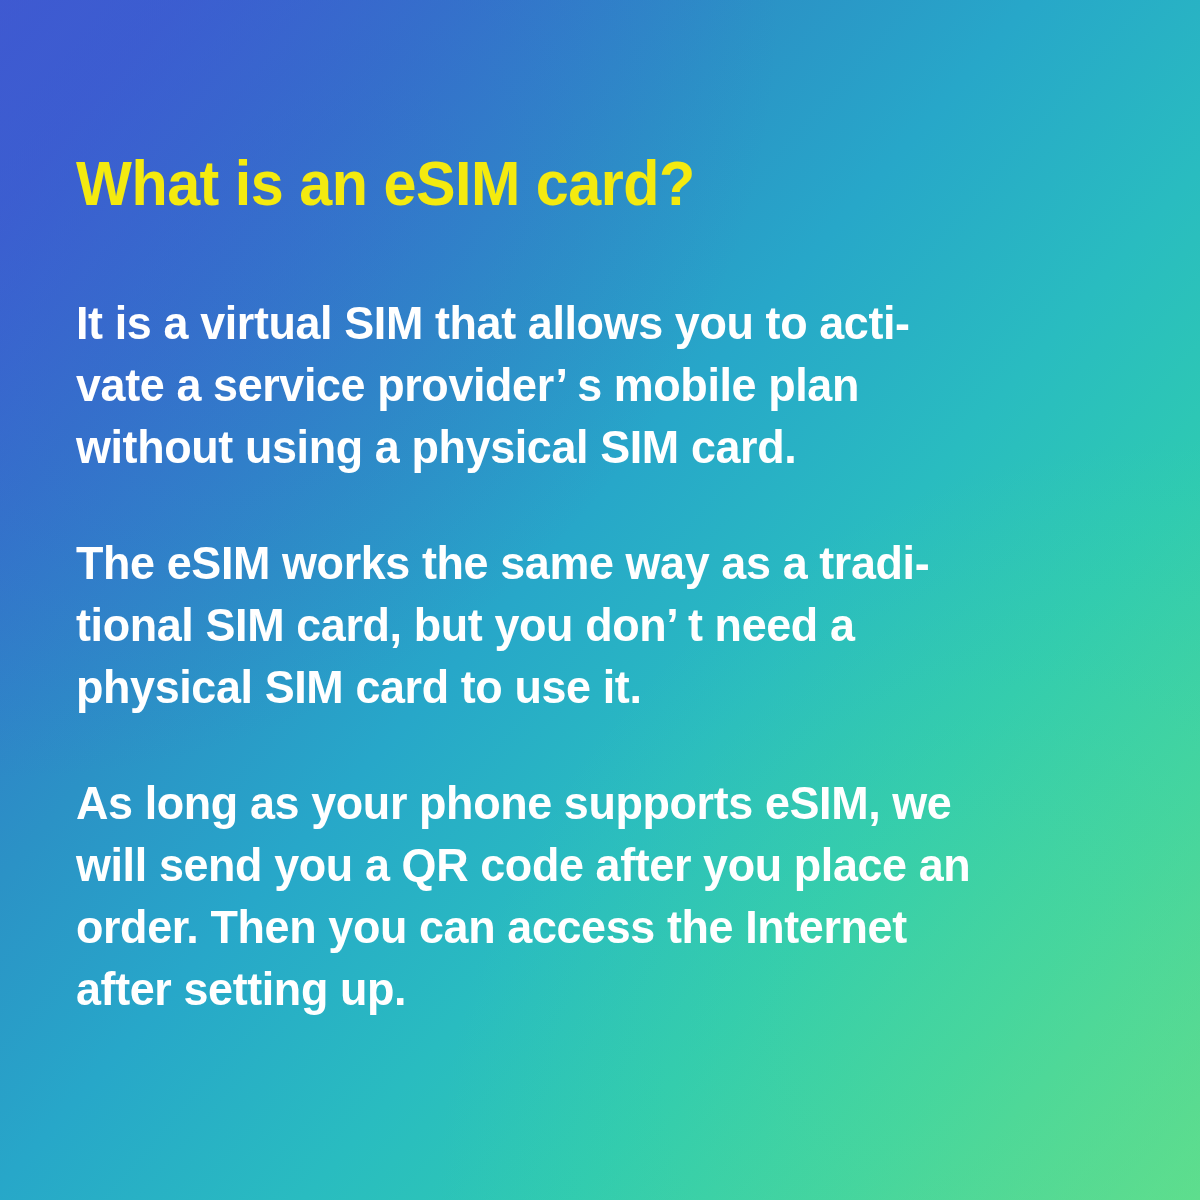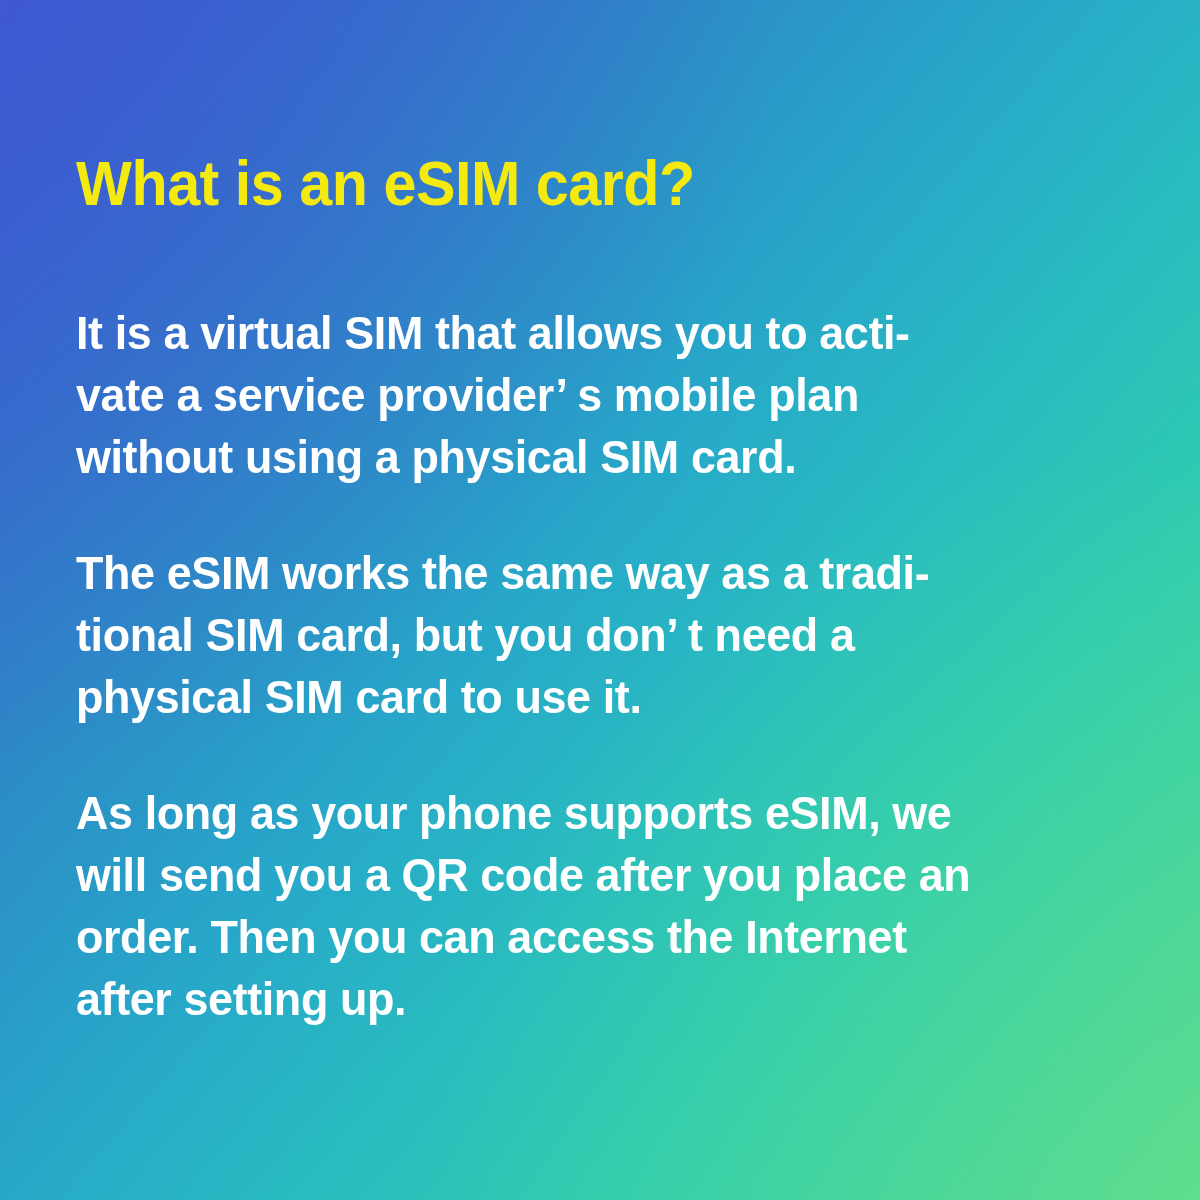--- a/index.html
+++ b/index.html
@@ -64,21 +64,21 @@
     font-weight: 700;
     letter-spacing: -0.5px;
     color: #f4ea0f;
     white-space: nowrap;
     transform: scaleX(0.94);
     transform-origin: left center;
   }
 
   #body-block {
     position: absolute;
-    top: 302px;
+    top: 292px;
     left: 0;
     width: 985px;
   }
 
   .para {
     margin: 0 0 54px 0;
     color: #ffffff;
     font-size: 47px;
     line-height: 62px;
     font-weight: 700;

